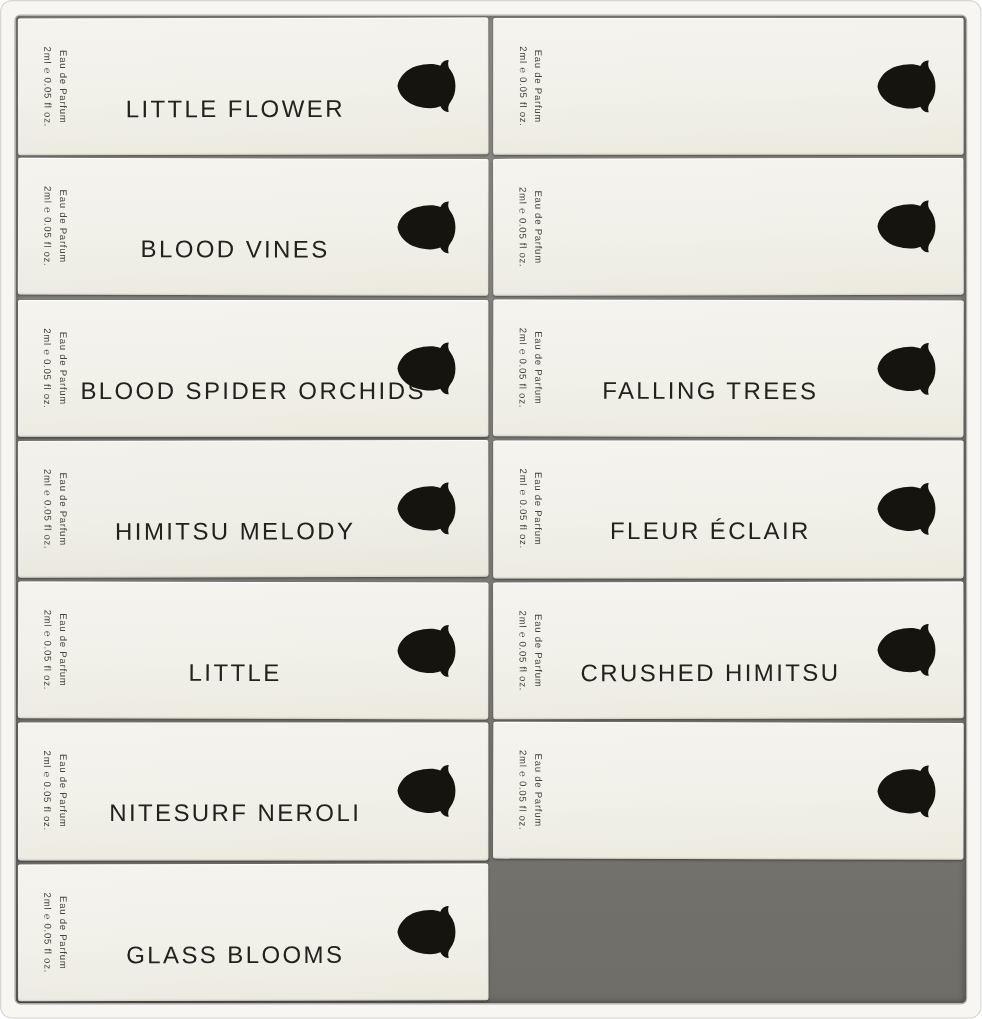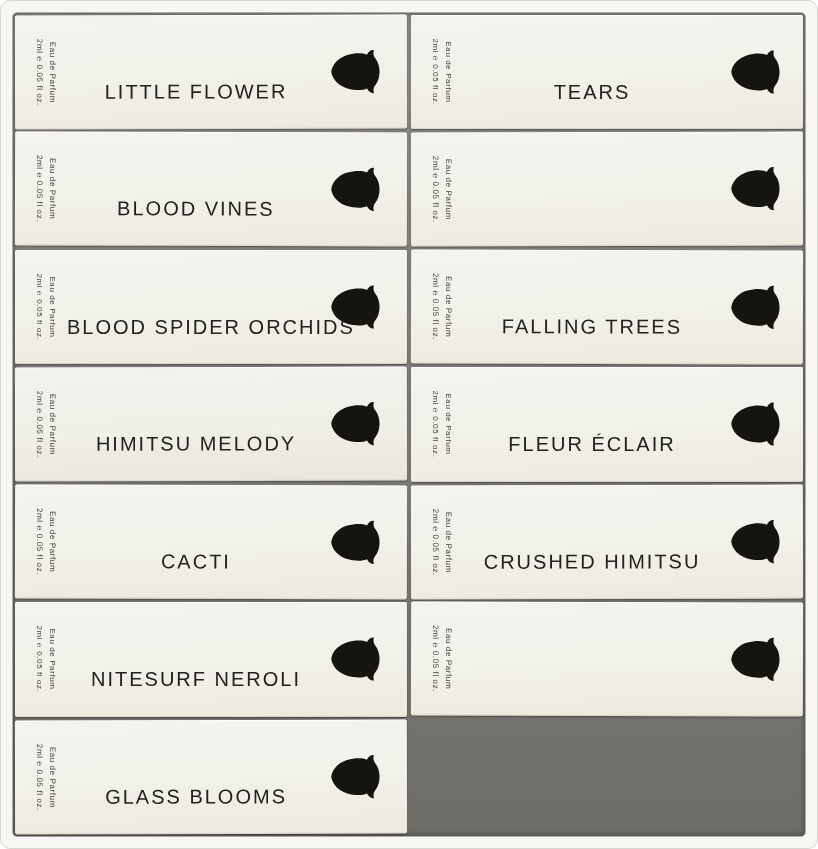--- a/index.html
+++ b/index.html
@@ -117,21 +117,20 @@
         <svg class="logo" viewBox="0 0 60 50" aria-hidden="true">
             <path d="M2,25 C3,17 10,9.5 19.5,6.8 C27,4.6 35.5,4.2 40.8,6.6 C42.3,3.4 45.2,1.2 48.4,1.6 C47.4,5 47.9,8 50,10.6 C53,14.4 54.5,19.4 54.5,25 C54.5,30.6 53,35.6 50,39.4 C47.9,42 47.4,45 48.4,48.4 C45.2,48.8 42.3,46.6 40.8,43.4 C35.5,45.8 27,45.4 19.5,43.2 C10,40.5 3,33 2,25 Z"></path>
           </svg>
       </div>
 
       <div class="box">
         <div class="side-label">
           <span>Eau de Parfum</span>
           <span>2ml ℮ 0.05 fl oz.</span>
         </div>
-        <div class="name">TEARS</div>
         <svg class="logo" viewBox="0 0 60 50" aria-hidden="true">
             <path d="M2,25 C3,17 10,9.5 19.5,6.8 C27,4.6 35.5,4.2 40.8,6.6 C42.3,3.4 45.2,1.2 48.4,1.6 C47.4,5 47.9,8 50,10.6 C53,14.4 54.5,19.4 54.5,25 C54.5,30.6 53,35.6 50,39.4 C47.9,42 47.4,45 48.4,48.4 C45.2,48.8 42.3,46.6 40.8,43.4 C35.5,45.8 27,45.4 19.5,43.2 C10,40.5 3,33 2,25 Z"></path>
           </svg>
       </div>
 
       <div class="box">
         <div class="side-label">
           <span>Eau de Parfum</span>
           <span>2ml ℮ 0.05 fl oz.</span>
         </div>
@@ -194,21 +193,21 @@
         <svg class="logo" viewBox="0 0 60 50" aria-hidden="true">
             <path d="M2,25 C3,17 10,9.5 19.5,6.8 C27,4.6 35.5,4.2 40.8,6.6 C42.3,3.4 45.2,1.2 48.4,1.6 C47.4,5 47.9,8 50,10.6 C53,14.4 54.5,19.4 54.5,25 C54.5,30.6 53,35.6 50,39.4 C47.9,42 47.4,45 48.4,48.4 C45.2,48.8 42.3,46.6 40.8,43.4 C35.5,45.8 27,45.4 19.5,43.2 C10,40.5 3,33 2,25 Z"></path>
           </svg>
       </div>
 
       <div class="box">
         <div class="side-label">
           <span>Eau de Parfum</span>
           <span>2ml ℮ 0.05 fl oz.</span>
         </div>
-        <div class="name">CACTI</div>
+        <div class="name">LITTLE</div>
         <svg class="logo" viewBox="0 0 60 50" aria-hidden="true">
             <path d="M2,25 C3,17 10,9.5 19.5,6.8 C27,4.6 35.5,4.2 40.8,6.6 C42.3,3.4 45.2,1.2 48.4,1.6 C47.4,5 47.9,8 50,10.6 C53,14.4 54.5,19.4 54.5,25 C54.5,30.6 53,35.6 50,39.4 C47.9,42 47.4,45 48.4,48.4 C45.2,48.8 42.3,46.6 40.8,43.4 C35.5,45.8 27,45.4 19.5,43.2 C10,40.5 3,33 2,25 Z"></path>
           </svg>
       </div>
 
       <div class="box">
         <div class="side-label">
           <span>Eau de Parfum</span>
           <span>2ml ℮ 0.05 fl oz.</span>
         </div>

